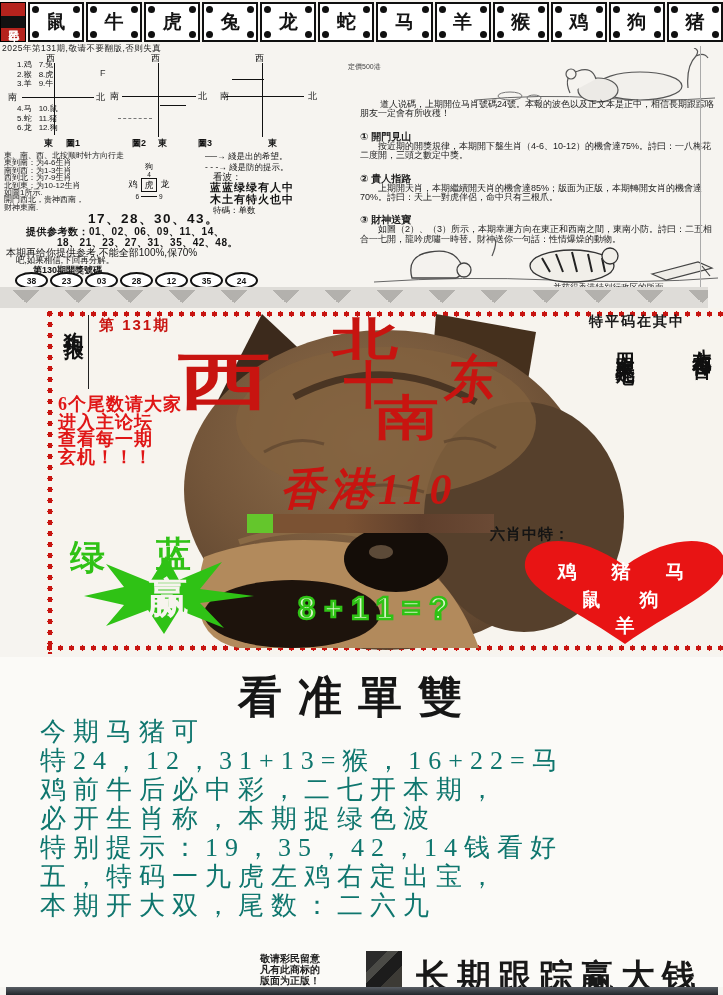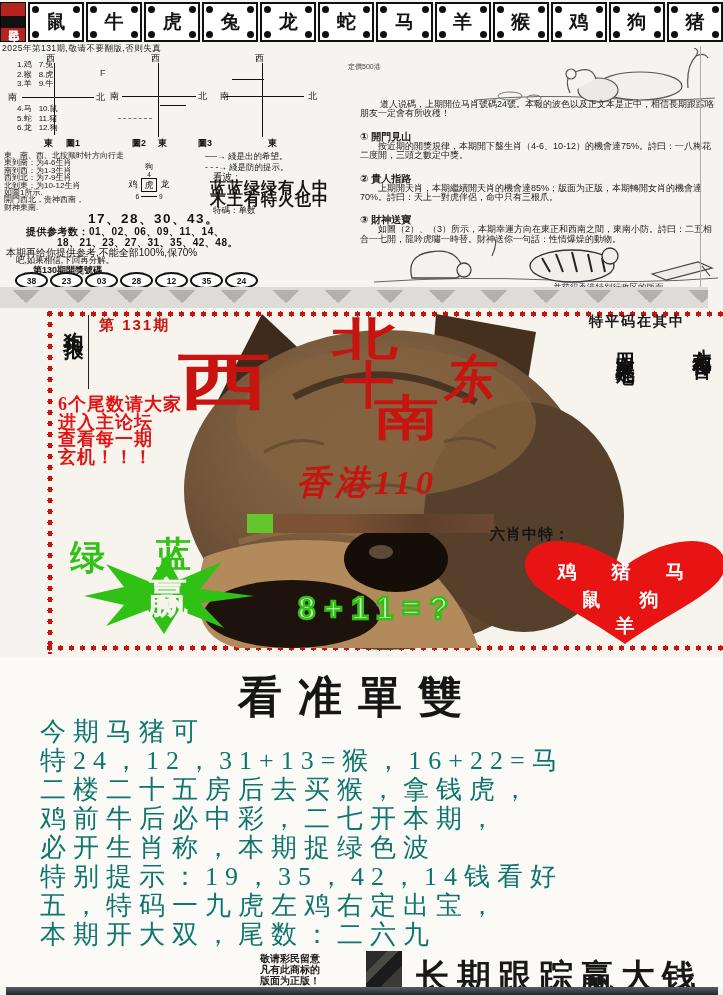--- a/index.html
+++ b/index.html
@@ -29,21 +29,21 @@
   .dashline { position:absolute; height:0; border-top:1px dashed #777; }
   .cl { position:absolute; font-size:9px; color:#111; }
   .cl.b { font-weight:bold; }
   .ziplist { position:absolute; }
   .ziprow { display:flex; gap:7px; font-size:8px; line-height:9.5px; white-space:nowrap; }
   .fmark { position:absolute; top:68px; left:100px; font-size:9px; color:#333; }
 
   
   .legend { position:absolute; left:205px; top:151px; font-size:8.5px; line-height:11px; color:#222; }
   .wave-title { position:absolute; left:213px; top:171px; font-size:9.5px; }
-  .wave-lines { position:absolute; left:210px; top:182px; font-size:16px; font-weight:bold; line-height:11.5px; letter-spacing:1px;text-align:right; }
+  .wave-lines { position:absolute; left:210px; top:182px; font-size:11px; font-weight:bold; line-height:11.5px; letter-spacing:1px;text-align:right; }
   .wave-note { position:absolute; left:213px; top:205px; font-size:8.5px; }
 
   .walk { position:absolute; left:4px; top:152px; font-size:8px; line-height:7.4px; color:#191919; }
 
   
   .minibox { position:absolute; left:120px; top:161px; width:58px; text-align:center; font-size:8px; color:#111; }
   .mb-num { font-size:6.5px; line-height:5px; }
   .mb-row { display:flex; justify-content:center; margin-top:1px; }
   .mb-row span { width:16px; font-size:9px; line-height:12px; }
   .mb-row span:nth-child(2) { border:1px solid #111; }
@@ -85,21 +85,21 @@
   .masthead { position:absolute; left:17px; top:8px; writing-mode:vertical-rl; text-orientation:upright;
               font-size:20px; font-weight:bold; letter-spacing:4px; color:#111; z-index:4; }
   .mh-line { position:absolute; left:44px; top:7px; width:1px; height:74px; background:#222; z-index:4; }
   .red-issue { position:absolute; left:55px; top:8px; color:var(--c-red,#c81410); font-size:15px; font-weight:bold; letter-spacing:2px; z-index:4; }
   .red-slogan { position:absolute; left:545px; top:5px; font-size:14px; font-weight:bold; letter-spacing:2px; color:#1a1a1a; z-index:4; }
 
   .dog { position:absolute; left:100px; top:4px; width:488px; height:338px; z-index:2; }
 
   .bigchar { position:absolute; color:var(--c-red,#c81410); font-family:"Liberation Serif","DejaVu Serif",serif;
              font-weight:900; z-index:4; line-height:1; transform-origin:left top; }
-  .hotline { position:absolute; left:252px; top:152px; color:var(--c-red,#c81410); font-size:34px; font-weight:bold;
+  .hotline { position:absolute; left:236px; top:152px; color:var(--c-red,#c81410); font-size:44px; font-weight:bold;
              font-style:italic; letter-spacing:5px; font-family:"Liberation Serif",serif; z-index:4; }
 
   .promo { position:absolute; left:14px; top:88px; z-index:4; }
   .promo div { color:#e01616; font-size:18px; font-weight:bold; line-height:17.5px; letter-spacing:1px;
                font-family:"Liberation Serif",serif; white-space:nowrap; }
 
   .vcol { position:absolute; writing-mode:vertical-rl; text-orientation:upright; font-weight:bold;
           font-family:"Liberation Serif",serif; font-size:19px; letter-spacing:2px; color:#101010; z-index:4; }
 
   .censor { position:absolute; left:203px; top:206px; width:247px; height:19px; z-index:6;
@@ -405,21 +405,20 @@
       <text x="111" y="68" text-anchor="middle" font-size="19" letter-spacing="10">鼠　狗</text>
       <text x="111" y="94" text-anchor="middle" font-size="19">羊</text>
     </svg>
   </div>
 
   <div class="bottom-sec">
     <div class="hand-title">看准單雙</div>
     <div class="hand-lines">
       <div>今期马猪可</div>
         <div>特24，12，31+13=猴，16+22=马</div>
-        <div>二楼二十五房后去买猴，拿钱虎，</div>
         <div>鸡前牛后必中彩，二七开本期，</div>
         <div>必开生肖称，本期捉绿色波</div>
         <div>特别提示：19，35，42，14钱看好</div>
         <div>五，特码一九虎左鸡右定出宝，</div>
         <div>本期开大双，尾数：二六九</div>
     </div>
     <div class="foot-note">
       <div>敬请彩民留意</div>
         <div>凡有此商标的</div>
         <div>版面为正版！</div>

